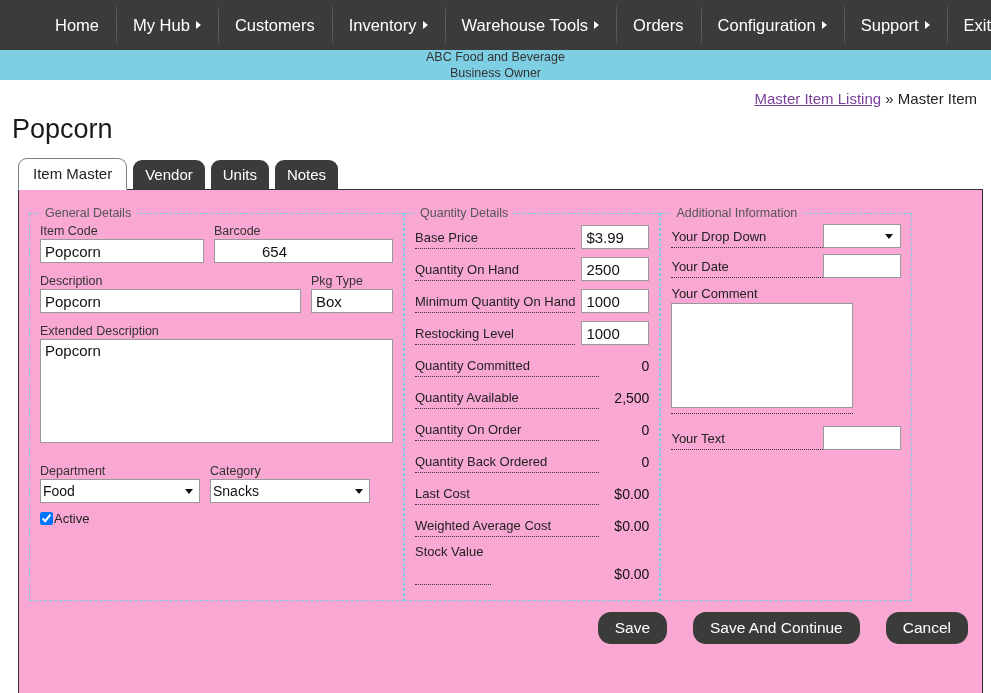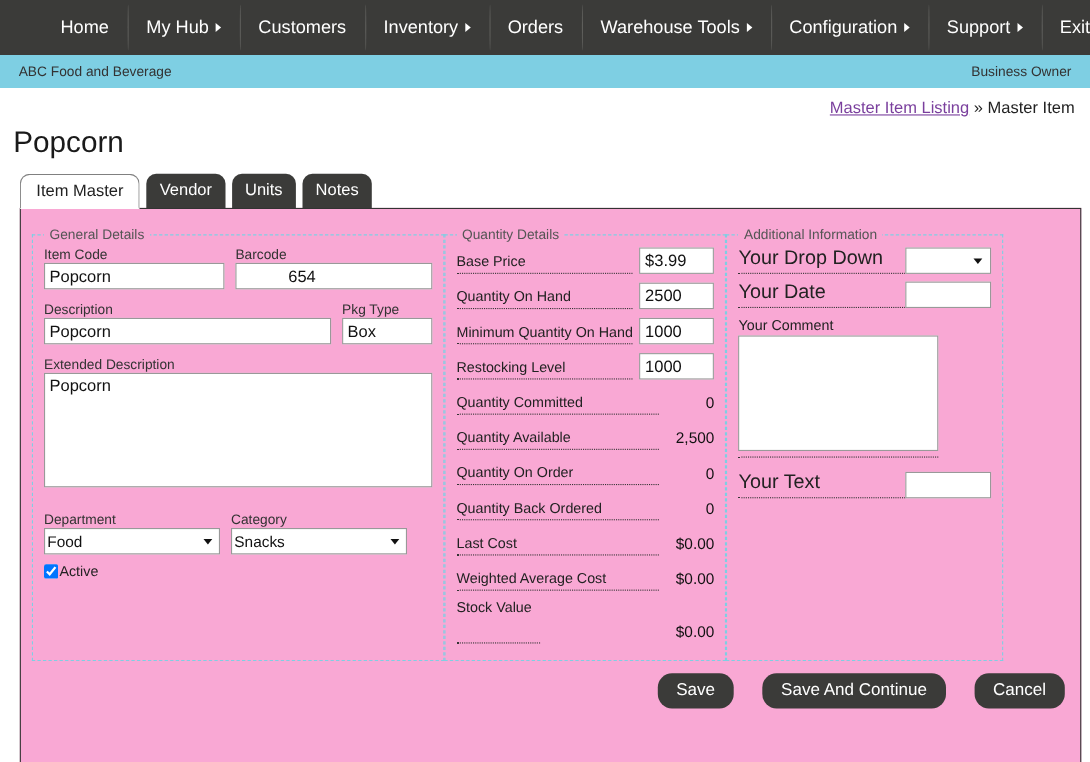--- a/index.html
+++ b/index.html
@@ -50,20 +50,21 @@
   
   .banner {
     height: 30px;
     background: #7ecfe3;
     display: flex;
     align-items: center;
     justify-content: space-between;
     padding: 0 17px;
     color: #333333;
     font-size: 12.5px;
+    flex-direction: column;
   }
 
   
   .crumb-row {
     position: relative;
     height: 28px;
   }
   .breadcrumb {
     position: absolute;
     right: 14px; top: 10px;
@@ -81,20 +82,21 @@
     margin: 0;
     padding: 6px 0 0 12px;
     font-size: 27px;
     font-weight: normal;
     color: #1a1a1a;
   }
 
   
   .tabs {
     display: flex;
+    align-items: flex-end;
     padding-left: 18px;
     margin-top: 13px;
     height: 31px;
     position: relative;
     z-index: 3;
   }
   .tab {
     background: #3b3b39;
     color: #ffffff;
     font-size: 15px;
@@ -250,21 +252,21 @@
 
   
   .col-add { width: 252px; }
   .arow {
     display: flex;
     align-items: flex-end;
     justify-content: space-between;
     margin-bottom: 6px;
   }
   .alabel {
-    font-size: 18px;
+    font-size: 13px;
     color: #222222;
     border-bottom: 1px dotted #333333;
     flex: 1 1 auto;
     margin-right: 0;
     padding-bottom: 3px;
     white-space: nowrap;
   }
   .abox {
     border: 1px solid #999999;
     background: #ffffff;
@@ -332,25 +334,25 @@
     <span class="nav-caret"></span>
   </div>
   <div class="nav-item">
     <span>Customers</span>
   </div>
   <div class="nav-item">
     <span>Inventory</span>
     <span class="nav-caret"></span>
   </div>
   <div class="nav-item">
-    <span>Orders</span>
-  </div>
-  <div class="nav-item">
     <span>Warehouse Tools</span>
     <span class="nav-caret"></span>
+  </div>
+  <div class="nav-item">
+    <span>Orders</span>
   </div>
   <div class="nav-item">
     <span>Configuration</span>
     <span class="nav-caret"></span>
   </div>
   <div class="nav-item">
     <span>Support</span>
     <span class="nav-caret"></span>
   </div>
   <div class="nav-item">

